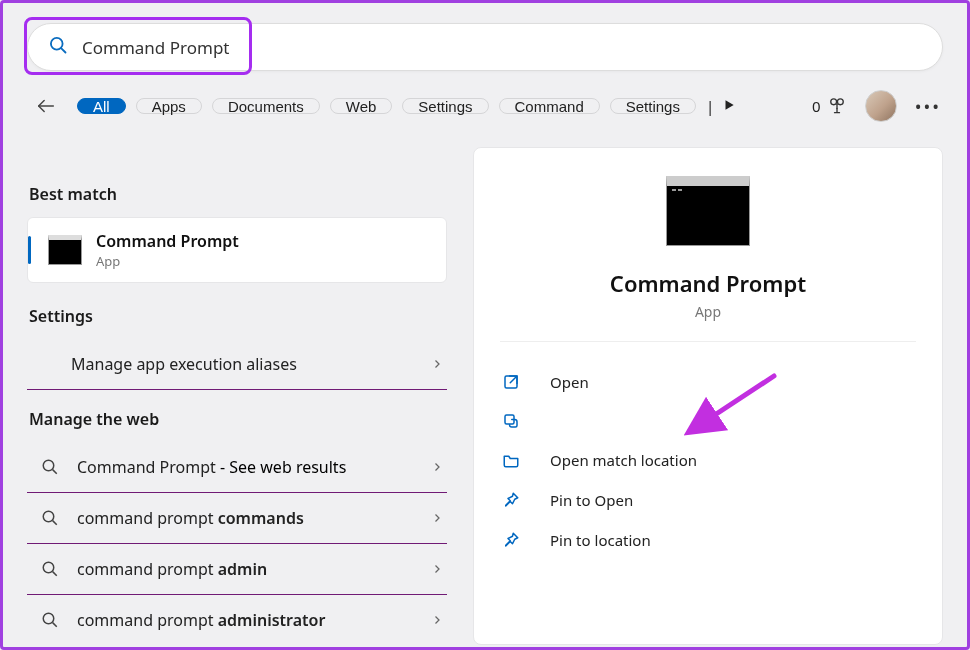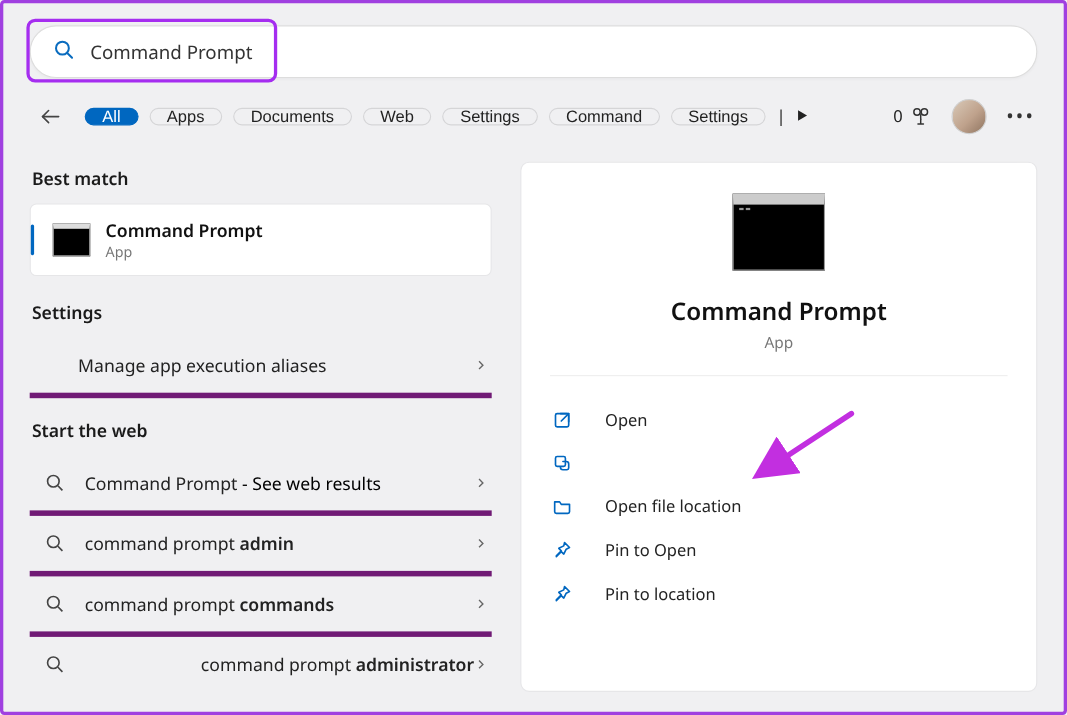--- a/index.html
+++ b/index.html
@@ -75,21 +75,21 @@
   .trophy-icon { display:inline-flex; }
   .avatar {
     width: 32px; height: 32px; border-radius: 50%;
     background: linear-gradient(135deg,#d9c9b8 0%,#bfa28c 55%,#8f7460 100%);
     border: 1px solid #cfcfcf;
   }
   .more-btn { cursor: pointer; color:#333; font-size:18px; letter-spacing:2px; }
 
   
   .columns { display: flex; gap: 26px; }
-  .left-col { flex: 0 0 420px; }
+  .left-col { flex: 0 0 420px; margin-top: 32px; }
   .right-col { flex: 1; background: #fff; border: 1px solid #e6e6e8; border-radius: 8px; padding: 28px 26px; }
 
   .section-heading { font-size: 16px; font-weight: 600; color: #1a1a1a; margin: 4px 0 12px 2px; }
 
   
   .match-card {
     display: flex; align-items: center;
     background: #fff;
     border: 1px solid #e6e6e8;
     border-radius: 6px;
@@ -107,24 +107,24 @@
     margin-left: 6px; margin-right: 14px;
     flex-shrink: 0;
   }
   .match-card .text .title { font-size: 16px; font-weight: 600; color: #111; }
   .match-card .text .sub { font-size: 13px; color: #777; }
 
   
   .row {
     display: flex; align-items: center;
     padding: 14px 4px;
-    border-bottom: 5px solid #701a75;
+    border-bottom: 1px solid #701a75;
     cursor: pointer;
   }
-  .row:last-child { border-bottom: none; text-align: right; }
+  .row:last-child { border-bottom: none; }
   .row .row-label { flex: 1; font-size: 16px; color: #222; }
   .row .row-label .light { color: #000000; font-weight: 400; }
   .row .row-label .bold { font-weight: 600; }
   .row .chev { color: #666; }
   .row .q-icon { width: 22px; display:flex; margin-right:14px; margin-left:10px; color:#444; }
 
   .row.indent .row-label { padding-left: 40px; }
 
   
   .app-hero { display:flex; flex-direction:column; align-items:center; padding-bottom: 20px; border-bottom: 1px solid #eee; margin-bottom: 20px; }
@@ -227,54 +227,54 @@
       <div class="section-heading" style="margin-top:22px;">Settings</div>
       <div class="row indent">
         <div class="row-label">Manage app execution aliases</div>
         <span class="chev">
           <svg width="12" height="12" viewBox="0 0 24 24" fill="none" stroke="currentColor" stroke-width="2.5">
               <polyline points="9 5 16 12 9 19"></polyline>
             </svg>
         </span>
       </div>
 
-      <div class="section-heading" style="margin-top:18px;">Start the web</div>
+      <div class="section-heading" style="margin-top:18px;">Manage the web</div>
 
       <div class="row">
         <span class="q-icon">
             <svg width="18" height="18" viewBox="0 0 24 24" fill="none" stroke="currentColor" stroke-width="2">
               <circle cx="10" cy="10" r="7"></circle>
               <line x1="21" y1="21" x2="15.5" y2="15.5"></line>
             </svg>
           </span>
         <div class="row-label"><span>Command Prompt</span><span class="light"> - See web results</span><span class="bold"></span></div>
         <span class="chev"><svg width="12" height="12" viewBox="0 0 24 24" fill="none" stroke="currentColor" stroke-width="2.5">
               <polyline points="9 5 16 12 9 19"></polyline>
             </svg></span>
       </div>
       <div class="row">
         <span class="q-icon">
             <svg width="18" height="18" viewBox="0 0 24 24" fill="none" stroke="currentColor" stroke-width="2">
               <circle cx="10" cy="10" r="7"></circle>
               <line x1="21" y1="21" x2="15.5" y2="15.5"></line>
             </svg>
           </span>
-        <div class="row-label"><span>command prompt </span><span class="light"></span><span class="bold">admin</span></div>
+        <div class="row-label"><span>command prompt </span><span class="light"></span><span class="bold">commands</span></div>
         <span class="chev"><svg width="12" height="12" viewBox="0 0 24 24" fill="none" stroke="currentColor" stroke-width="2.5">
               <polyline points="9 5 16 12 9 19"></polyline>
             </svg></span>
       </div>
       <div class="row">
         <span class="q-icon">
             <svg width="18" height="18" viewBox="0 0 24 24" fill="none" stroke="currentColor" stroke-width="2">
               <circle cx="10" cy="10" r="7"></circle>
               <line x1="21" y1="21" x2="15.5" y2="15.5"></line>
             </svg>
           </span>
-        <div class="row-label"><span>command prompt </span><span class="light"></span><span class="bold">commands</span></div>
+        <div class="row-label"><span>command prompt </span><span class="light"></span><span class="bold">admin</span></div>
         <span class="chev"><svg width="12" height="12" viewBox="0 0 24 24" fill="none" stroke="currentColor" stroke-width="2.5">
               <polyline points="9 5 16 12 9 19"></polyline>
             </svg></span>
       </div>
       <div class="row">
         <span class="q-icon">
             <svg width="18" height="18" viewBox="0 0 24 24" fill="none" stroke="currentColor" stroke-width="2">
               <circle cx="10" cy="10" r="7"></circle>
               <line x1="21" y1="21" x2="15.5" y2="15.5"></line>
             </svg>
@@ -310,21 +310,21 @@
               <path d="M13 10 l4 0 c2 0 3 1 3 3 v5 c0 1 -1 2 -2 2 h-5 c-2 0 -3 -1 -3 -3"></path>
             </svg>
           </span>
       </div>
       <div class="action-row">
         <span class="aicon">
             <svg width="18" height="18" viewBox="0 0 24 24" fill="none" stroke="currentColor" stroke-width="2" stroke-linecap="round" stroke-linejoin="round">
               <path d="M3 7 h6 l2 3 h10 v9 a2 2 0 0 1 -2 2 H5 a2 2 0 0 1 -2 -2 Z"></path>
             </svg>
           </span>
-        <span>Open file location</span>
+        <span>Open match location</span>
       </div>
       <div class="action-row">
         <span class="aicon">
             <svg width="18" height="18" viewBox="0 0 24 24" fill="none" stroke="currentColor" stroke-width="2" stroke-linecap="round" stroke-linejoin="round">
               <path d="M15 3 l6 6 -4 2 -3 6 -3 -3 -6 6 0 -1 6 -6 -3 -3 6 -3 Z"></path>
             </svg>
           </span>
         <span>Pin to Open</span>
       </div>
       <div class="action-row">

